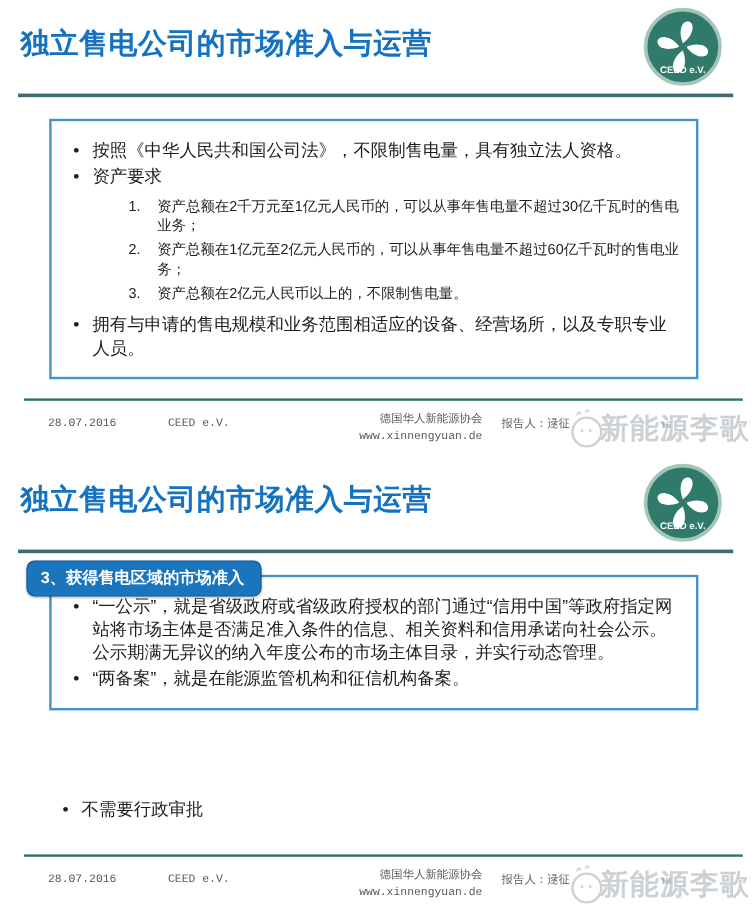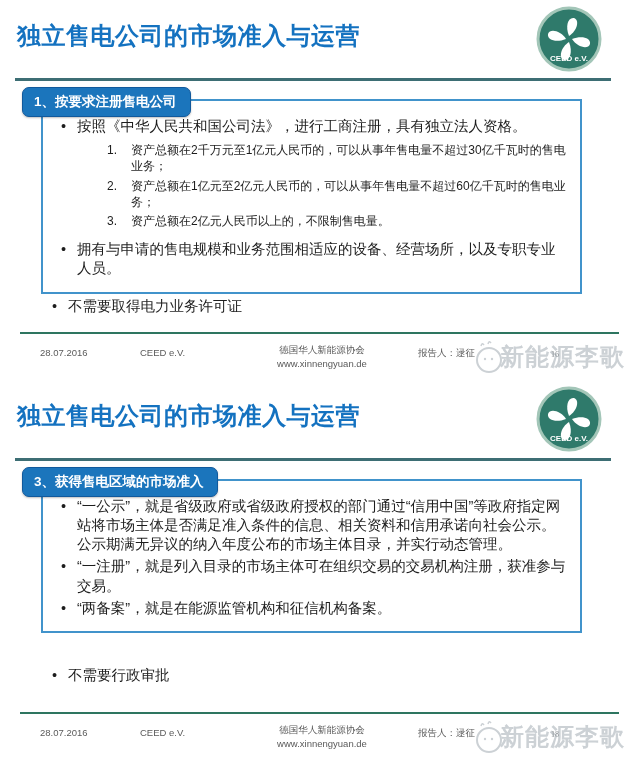--- a/index.html
+++ b/index.html
@@ -66,25 +66,25 @@
     padding-left:22px;
   }
   .note::before{content:"\2022";position:absolute;left:6px;top:0;}
   .slide-1 .note{top:297px;}
   .slide-2 .note{top:286px;}
   .slide-footer{
     position:absolute;left:20px;right:8px;bottom:6px;height:40px;
     border-top:2.5px solid #2e7560;
   }
   .slide-footer .ftxt{
-    position:absolute;font-size:9.5px;color:#5a5a5a;white-space:nowrap;
+    position:absolute;font-size:9.5px;color:#5a5a5a;white-space:nowrap;font-family:Liberation Mono, monospace;
   }
   .f-date{left:20px;top:13px;}
   .f-org{left:120px;top:13px;}
-  .f-center{left:222px;top:9px;width:160px;text-align:center;line-height:1.45;}
+  .f-center{left:222px;top:9px;width:160px;text-align:right;line-height:1.45;}
   .f-center div{font-size:9.5px;color:#5a5a5a;}
   .f-reporter{left:398px;top:13px;}
   .watermark{
     position:absolute;right:-6px;bottom:-2px;
     display:flex;align-items:center;
     color:#ccd1d5;font-size:24px;font-weight:bold;letter-spacing:1px;
     z-index:1;white-space:nowrap;
   }
   .watermark svg{margin-right:-7px;}
   .page-num{
@@ -107,25 +107,25 @@
         <path d="M37 34 C 47 30, 56 33, 55 39 C 53 45, 42 42, 37 34 Z"></path>
         <path d="M34 37 C 38 47, 35 56, 29 55 C 23 53, 26 42, 34 37 Z"></path>
         <path d="M31 34 C 21 38, 12 35, 13 29 C 15 23, 26 26, 31 34 Z"></path>
       </g>
       <text x="34" y="56" text-anchor="middle" font-size="8" fill="#ffffff" class="logo-label">CEED e.V.</text>
     </svg>
   </div>
 
   <div class="title-rule"></div>
 
-  <div class="badge">1、按要求注册售电公司</div>
 
   <div class="content-box">
     <ul class="bullets">
-      <li>按照《中华人民共和国公司法》，进行工商注册，具有独立法人资格。</li>
+      <li>按照《中华人民共和国公司法》，不限制售电量，具有独立法人资格。</li>
+      <li>资产要求</li>
     </ul>
     <ol class="numbers">
       <li>资产总额在2千万元至1亿元人民币的，可以从事年售电量不超过30亿千瓦时的售电业务；</li>
       <li>资产总额在1亿元至2亿元人民币的，可以从事年售电量不超过60亿千瓦时的售电业务；</li>
       <li>资产总额在2亿元人民币以上的，不限制售电量。</li>
     </ol>
     <ul class="bullets">
       <li>拥有与申请的售电规模和业务范围相适应的设备、经营场所，以及专职专业人员。</li>
     </ul>
   </div>
@@ -170,21 +170,20 @@
     </svg>
   </div>
 
   <div class="title-rule"></div>
 
   <div class="badge">3、获得售电区域的市场准入</div>
 
   <div class="content-box">
     <ul class="bullets">
       <li>“一公示”，就是省级政府或省级政府授权的部门通过“信用中国”等政府指定网站将市场主体是否满足准入条件的信息、相关资料和信用承诺向社会公示。公示期满无异议的纳入年度公布的市场主体目录，并实行动态管理。</li>
-      <li>“一注册”，就是列入目录的市场主体可在组织交易的交易机构注册，获准参与交易。</li>
       <li>“两备案”，就是在能源监管机构和征信机构备案。</li>
     </ul>
   </div>
 
   <div class="note">不需要行政审批</div>
 
   <div class="slide-footer">
     <span class="ftxt f-date">28.07.2016</span>
     <span class="ftxt f-org">CEED e.V.</span>
     <span class="ftxt f-center">

